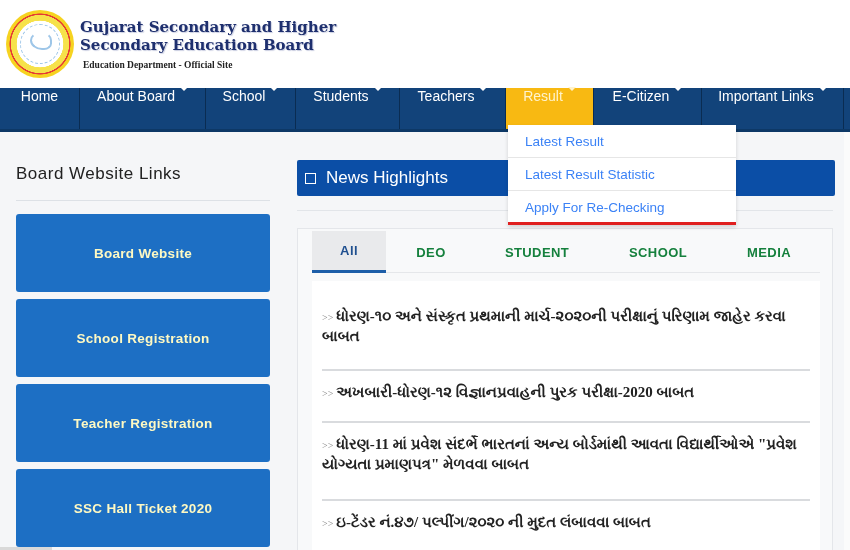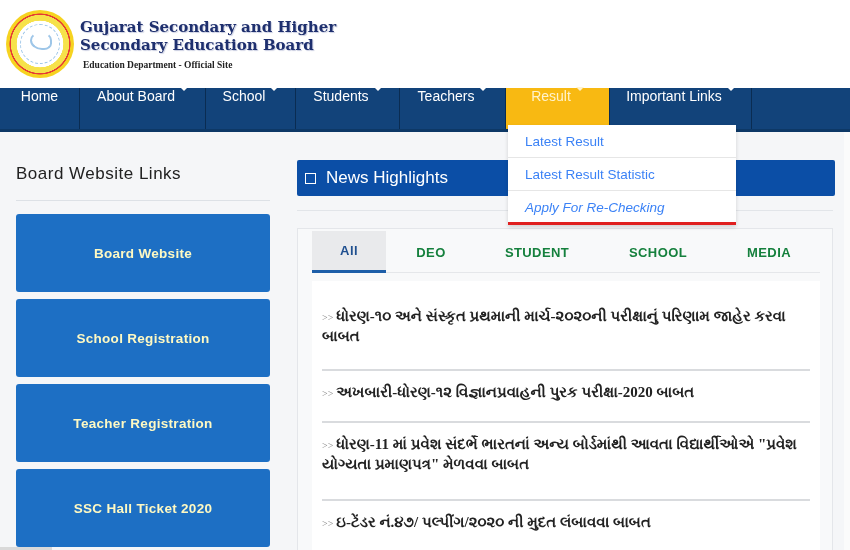--- a/index.html
+++ b/index.html
@@ -49,21 +49,21 @@
   .news-list { position: absolute; left: 14px; top: 52px; width: 508px; height: 290px; background: #fff; }
   .news-item { position: absolute; left: 10px; width: 488px; font-size: 15px; color: #222; line-height: 19px;
           font-family: Liberation Serif, serif; font-weight: bold; }
   .news-item .bullet { color: #888; font-size: 10px; font-weight: normal; margin-right: 3px; }
   .news-sep { position: absolute; left: 10px; width: 488px; height: 2px; background: #d9dbde; }
 
   .dropdown { position: absolute; left: 508px; top: 125px; width: 228px; height: 100px; background: #fff;
           box-shadow: 0 2px 4px rgba(0,0,0,0.15); border-bottom: 3px solid #e02020; }
   .dd-item { height: 33px; display: flex; align-items: center; padding-left: 17px; font-size: 13.5px; color: #3b82f6;
           border-bottom: 1px solid #e6e6e6; }
-  .dd-item:last-child { border-bottom: none; font-style: italic; }
+  .dd-item:last-child { border-bottom: none; }
 
   .scrollbar { position: absolute; left: 844px; top: 132px; width: 6px; height: 418px; background: #fbfbfb; }
   .bottom-bar { position: absolute; left: 0; top: 547px; width: 52px; height: 3px; background: #d9d9d9; }
 </style>
 </head>
 <body>
 
 <div class="header">
   <div class="logo">
     <div class="inner"></div>
@@ -87,22 +87,26 @@
     <span class="caret"></span>
   </div>
   <div class="nav-item" style="width:104px">
     <span>Students</span>
     <span class="caret"></span>
   </div>
   <div class="nav-item" style="width:106px">
     <span>Teachers</span>
     <span class="caret"></span>
   </div>
-  <div class="nav-item active" style="width:104px">
+  <div class="nav-item active" style="width:88px">
     <span>Result</span>
+    <span class="caret"></span>
+  </div>
+  <div class="nav-item" style="width:108px">
+    <span>E-Citizen</span>
     <span class="caret"></span>
   </div>
   <div class="nav-item" style="width:142px">
     <span>Important Links</span>
     <span class="caret"></span>
   </div>
 </div>
 
 <div class="sidebar-title">Board Website Links</div>
 <div class="sidebar-rule"></div>

